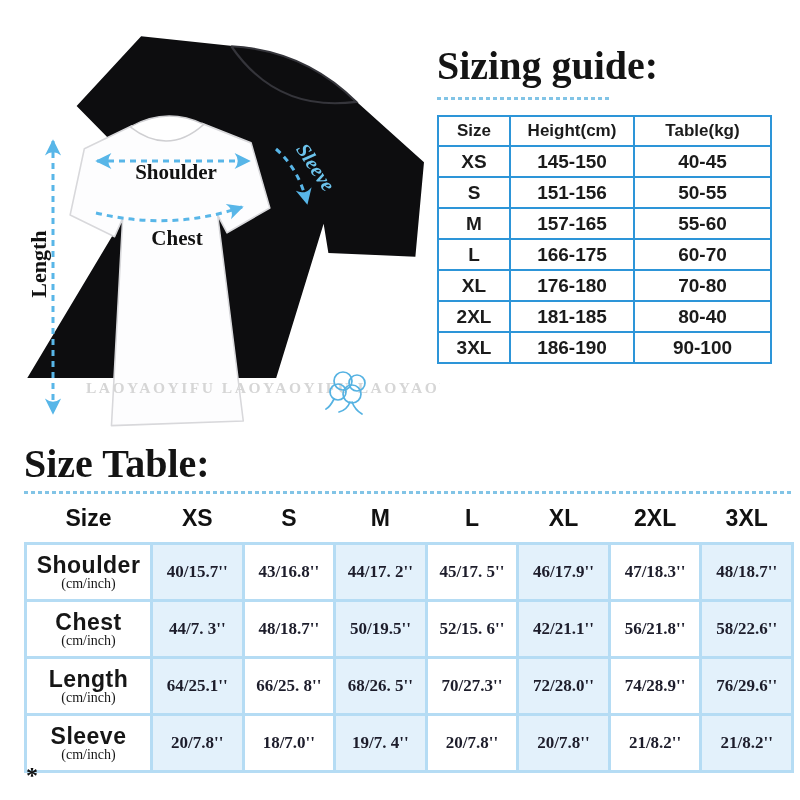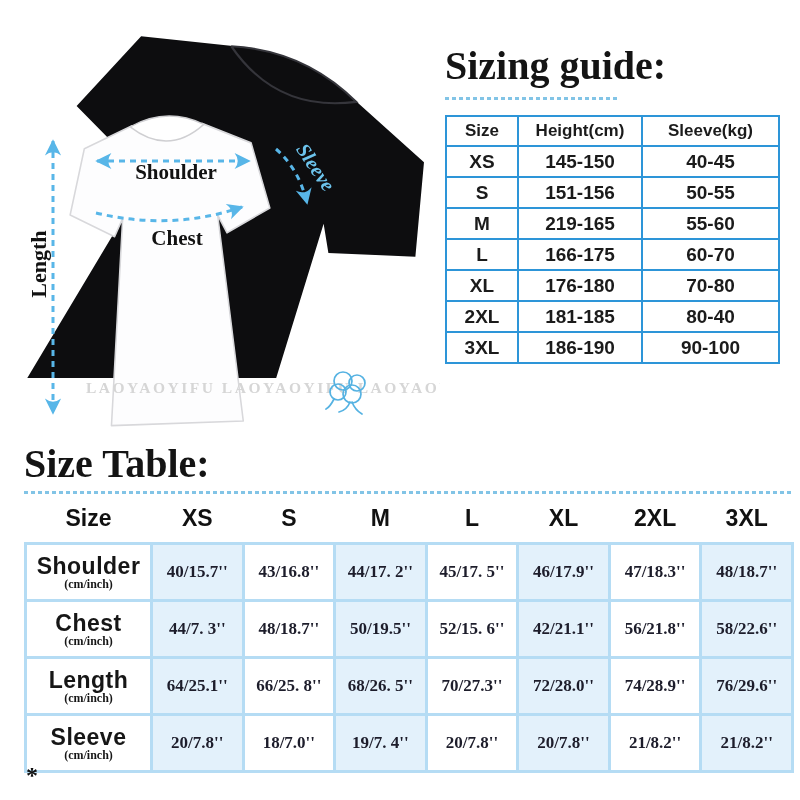--- a/index.html
+++ b/index.html
@@ -7,21 +7,21 @@
     width:800px;height:800px;background:#ffffff;position:relative;overflow:hidden;
     font-family:"Liberation Serif", serif;color:#161616;
   }
   .canvas{position:absolute;inset:0;}
   
   .illustration{position:absolute;left:0;top:0;width:440px;height:450px;}
   
   .title{font-family:"Liberation Serif",serif;font-weight:bold;font-size:40px;line-height:1;margin:0;color:#141414;}
   .dashes{height:3px;background:repeating-linear-gradient(90deg,#82c4e6 0px,#82c4e6 4px,transparent 4px,transparent 7px);}
   
-  .guide{position:absolute;left:437px;top:46px;width:352px;margin-left:8px;}
+  .guide{position:absolute;left:437px;top:46px;width:352px;}
   .guide .dashes{width:172px;margin-top:11px;}
   .guide-table{border-collapse:collapse;margin-top:15px;}
   .guide-table th,.guide-table td{
     border:2px solid #2d95d8;text-align:center;vertical-align:middle;
     font-family:"Liberation Sans",sans-serif;font-weight:bold;color:#1b1b1b;padding:0;
   }
   .guide-table th{font-size:17px;height:28px;}
   .guide-table td{font-size:19px;height:29px;}
   
   .sizetable{position:absolute;left:24px;top:444px;width:622px;}
@@ -31,21 +31,21 @@
     border:none;background:transparent;padding:0 0 9px 0;height:30px;
     font-family:"Liberation Sans",sans-serif;font-weight:bold;font-size:23px;color:#111;text-align:center;
   }
   .size-table tbody td{
     border:3px solid #b5dcf4;background:#ffffff;height:54px;
     text-align:center;vertical-align:middle;padding:0;
   }
   .size-table tbody td:nth-child(even){background:#e3f1fb;}
   .size-table tbody td.val{font-family:Liberation Serif, serif;font-weight:bold;font-size:17px;color:#1d1d2b;}
   .size-table .lbl{font-family:"Liberation Sans",sans-serif;font-weight:bold;font-size:23px;letter-spacing:.5px;line-height:1.05;}
-  .size-table .unit{font-family:"Liberation Serif",serif;font-weight:bold;font-size:12px;line-height:1;}
+  .size-table .unit{font-family:"Liberation Serif",serif;font-weight:normal;font-size:14px;line-height:1;}
   
   .footnote{
     position:absolute;left:26px;top:762px;width:770px;display:flex;gap:15px;align-items:baseline;
     font-family:"Liberation Serif",serif;font-weight:bold;font-size:22.5px;color:#111;white-space:nowrap;
   }
   .footnote .mark{font-size:24px;}
 </style>
 </head>
 <body>
 
@@ -104,37 +104,37 @@
     <table class="guide-table">
       <colgroup>
           <col style="width:72px">
           <col style="width:124px">
           <col style="width:137px">
         </colgroup>
       <thead>
         <tr>
           <th>Size</th>
           <th>Height(cm)</th>
-          <th>Sleeve(kg)</th>
+          <th>Table(kg)</th>
         </tr>
       </thead>
       <tbody id="guide-tbody">
           <tr>
             <td>XS</td>
             <td>145-150</td>
             <td>40-45</td>
           </tr>
           <tr>
             <td>S</td>
             <td>151-156</td>
             <td>50-55</td>
           </tr>
           <tr>
             <td>M</td>
-            <td>219-165</td>
+            <td>157-165</td>
             <td>55-60</td>
           </tr>
           <tr>
             <td>L</td>
             <td>166-175</td>
             <td>60-70</td>
           </tr>
           <tr>
             <td>XL</td>
             <td>176-180</td>

